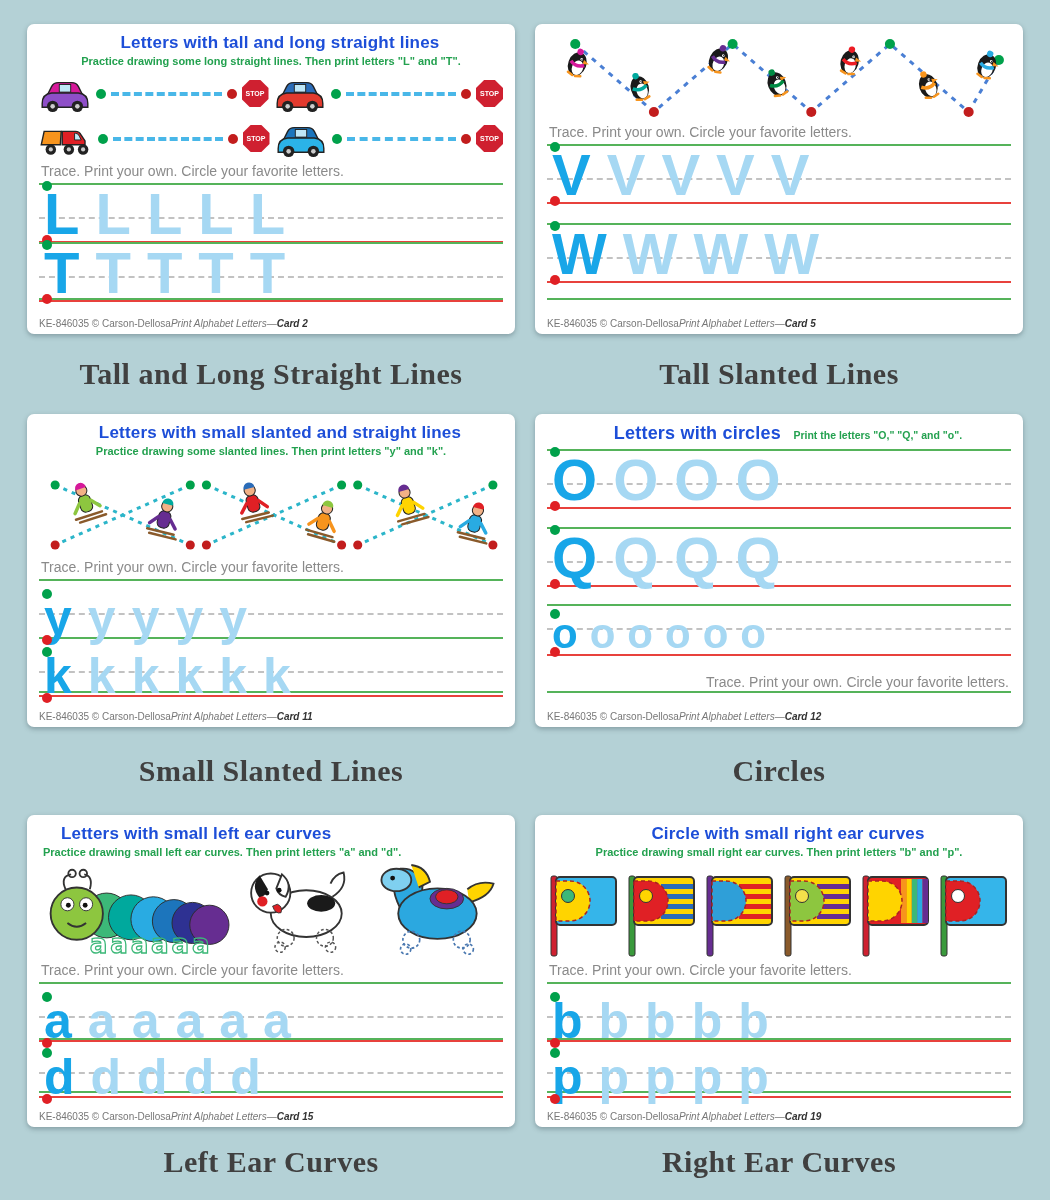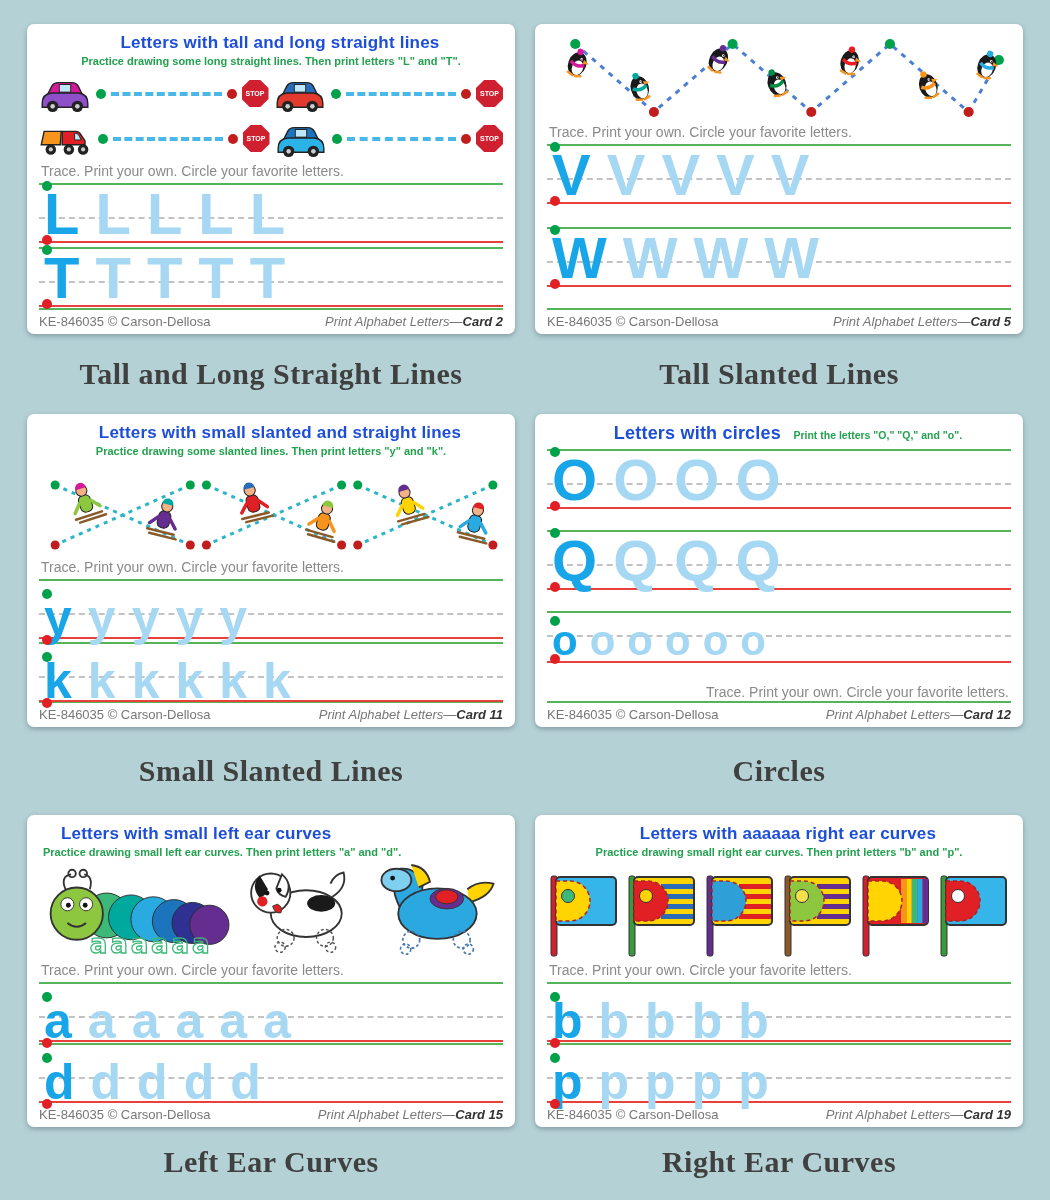--- a/index.html
+++ b/index.html
@@ -50,22 +50,22 @@
   .row-small .letters{font-size:50px;top:12px;}
   .row-tiny .letters{font-size:42px;top:7px;}
   .letter{position:relative;display:inline-block;margin-right:16px;}
   .row-tiny .letter{margin-right:12px;}
   .letter.trace{color:#18a6e8;}
   .dot{position:absolute;width:10px;height:10px;border-radius:50%;z-index:3;}
   .dot.g{background:#00a14b;top:-4px;left:-2px;}
   .dot.r{background:#e02025;bottom:-2px;left:-2px;}
   
   .cfooter{margin:auto 12px 5px 12px;border-top:2px solid #55b35a;
-    display:flex;justify-content:space-between;padding-top:4px;
-    font-size:13px;color:#777;}
+    display:flex;justify-content:flex-start;padding-top:18px;
+    font-size:10px;color:#777;}
   .f-right i{font-style:italic;color:#777;margin-top:26px;}
   .f-right b{color:#333;font-style:italic;}
   .caption{display:flex;align-items:center;justify-content:center;
     font-family:"Liberation Serif",serif;font-weight:bold;font-size:30px;
     color:#404040;letter-spacing:.5px;}
   
   .lane{display:flex;align-items:center;gap:5px;height:45px;}
   .dash-line{flex:1;border-top:4px dashed #49b7e8;height:0;}
   .sdot{width:10px;height:10px;border-radius:50%;flex:0 0 auto;}
   .sdot.g{background:#00a14b;}
@@ -458,21 +458,21 @@
         <div class="letters"><span class="letter trace">d<i class="dot g"></i><i class="dot r"></i></span><span class="letter">d</span><span class="letter">d</span><span class="letter">d</span><span class="letter">d</span></div>
       </div>
     <div class="cfooter">
       <span class="f-left">KE-846035 © Carson-Dellosa</span>
       <span class="f-right"><i>Print Alphabet Letters—</i><b>Card 15</b></span>
     </div>
   </div>
 
   <div class="card">
     <div class="card-head">
-      <div class="title">Letters with aaaaaa right ear curves</div>
+      <div class="title">Circle with small right ear curves</div>
       <div class="subtitle">Practice drawing small right ear curves. Then print letters "b" and "p".</div>
     </div>
     <div class="scene" style="height:98px;">
         <div style="display:flex;justify-content:space-between;height:100%;">
           <svg width="74" height="98" viewBox="0 0 74 98">
     <rect x="4" y="14" width="6" height="80" rx="2" fill="#cf2030" stroke="#333"></rect>
     <rect x="9" y="15" width="60" height="48" rx="4" fill="#35b5ea" stroke="#333" stroke-width="2"></rect>
 
     <path d="M9 19 h14 a19 19 0 0 1 0 40 h-14 z" fill="#ffd400" stroke="#a22" stroke-width="1.5" stroke-dasharray="4 3"></path>
     <circle cx="21" cy="34" r="6.5" fill="#3cb878" stroke="#333"></circle>

